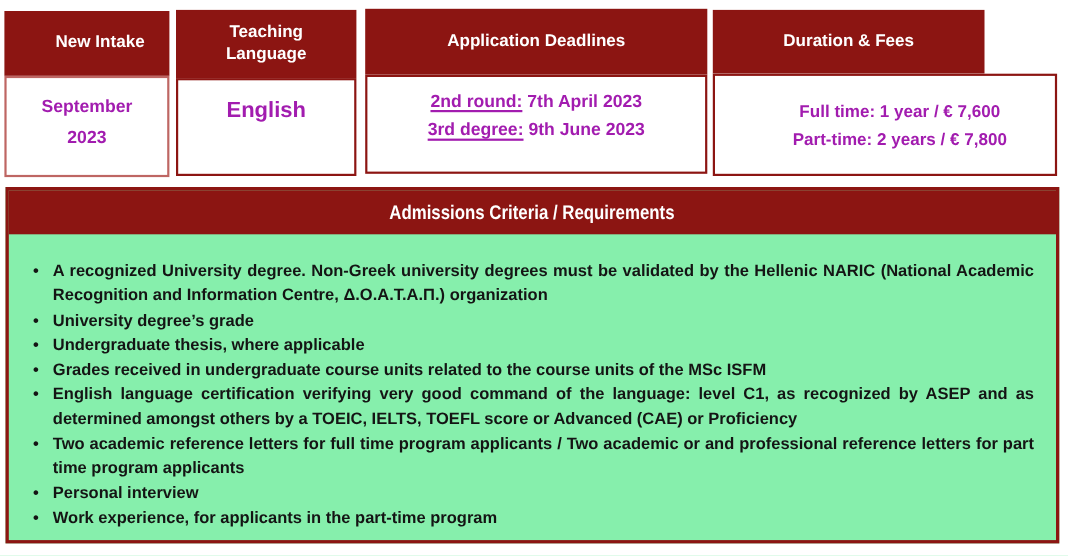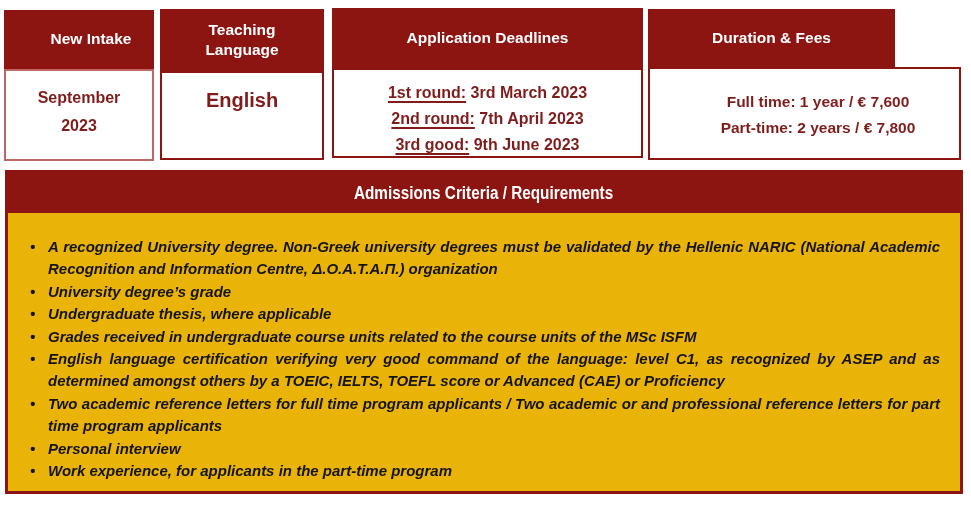--- a/index.html
+++ b/index.html
@@ -26,21 +26,21 @@
     display: flex;
     align-items: center;
     justify-content: center;
     text-align: center;
   }
   
   .val-cell {
     position: absolute;
     background: #ffffff;
     border: 2px solid #8C1512;
-    color: #7f1d1d;
+    color: #a21caf;
     font-weight: 700;
     text-align: center;
   }
   .hdr-1 { left: 4px;   top: 10px; width: 150px; height: 59px; padding-left: 24px; }
   .val-1 { left: 4px;   top: 69px; width: 150px; height: 92px;
            border-color: #BE6663; padding-top: 13px; font-size: 16px; line-height: 28px; }
   .hdr-2 { left: 160px; top: 9px;  width: 164px; height: 62px; padding: 0 27px; justify-content: center; }
   .val-2 { left: 160px; top: 71px; width: 164px; height: 89px;
            padding-top: 16px; font-size: 20px; }
   .hdr-3 { left: 332px; top: 8px;  width: 311px; height: 60px; align-items: center; }
@@ -53,21 +53,21 @@
     text-decoration: underline;
     text-decoration-thickness: 1.5px;
     text-underline-offset: 3px;
   }
   
   .admissions-box {
     position: absolute;
     left: 5px; top: 170px;
     width: 958px; height: 324px;
     border: 3px solid #8C1512;
-    background: #eab308;
+    background: #86efac;
   }
   .admissions-band {
     height: 40px;
     background: #8C1512;
     color: #ffffff;
     display: flex;
     align-items: center;
     justify-content: center;
   }
   .admissions-band .band-text {
@@ -76,21 +76,20 @@
     display: inline-block;
     transform: scaleX(0.85);
   }
   .criteria {
     padding: 23px 20px 0 18px;
   }
   .criteria ul {
     margin: 0;
     padding: 0;
     list-style: none;
-    font-style: italic;
   }
   .criteria li {
     position: relative;
     padding-left: 22px;
     font-weight: 700;
     font-size: 15px;
     line-height: 22.4px;
     text-align: justify;
     color: #141414;
   }
@@ -117,23 +116,22 @@
     <span>Teaching Language</span>
   </div>
   <div class="val-cell val-2">
     <div>English</div>
   </div>
 
   <div class="hdr-cell hdr-3">
     <span>Application Deadlines</span>
   </div>
   <div class="val-cell val-3">
-    <div><span class="u">1st round:</span> <span>3rd March 2023</span></div>
     <div><span class="u">2nd round:</span> <span>7th April 2023</span></div>
-    <div><span class="u">3rd good:</span> <span>9th June 2023</span></div>
+    <div><span class="u">3rd degree:</span> <span>9th June 2023</span></div>
   </div>
 
   <div class="hdr-cell hdr-4">
     <span>Duration &amp; Fees</span>
   </div>
   <div class="val-cell val-4">
     <div>Full time: 1 year / € 7,600</div>
     <div>Part-time: 2 years / € 7,800</div>
   </div>
 

